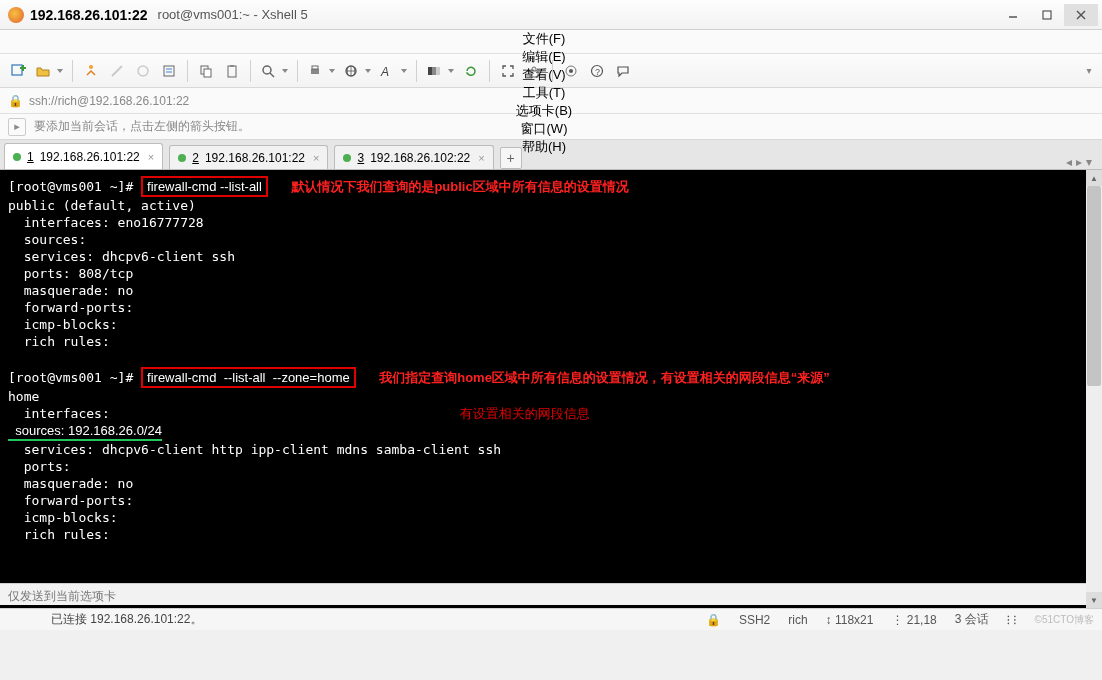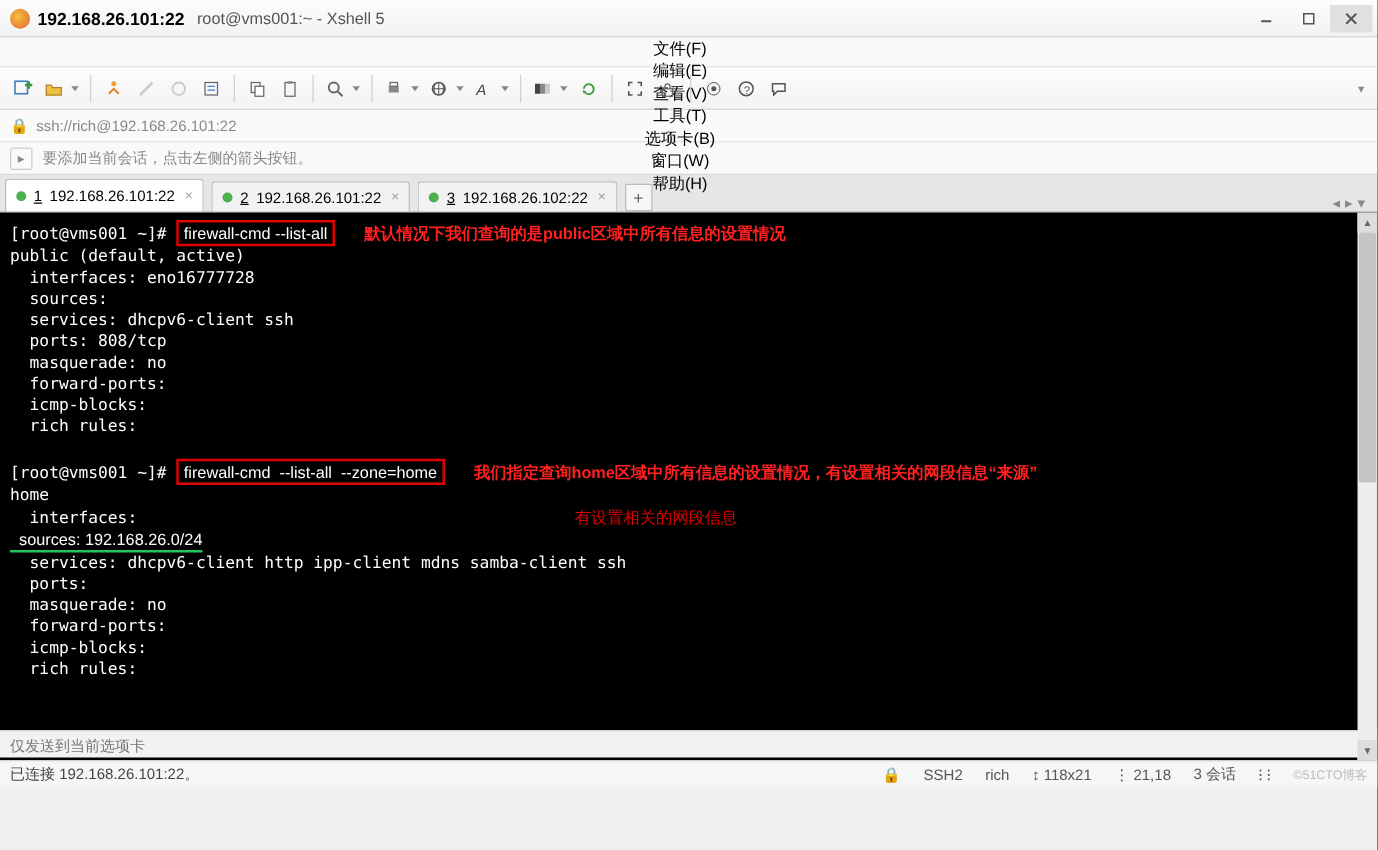--- a/index.html
+++ b/index.html
@@ -50,21 +50,21 @@
 .term .ann { color:#ff2020; font-weight:bold; }
 .term .ann2 { color:#e00000; font-weight:normal; margin-left:16px; }
 .term .src { border-bottom:2px solid #22c55e; display:inline-block; }
 .scrollbar { position:absolute; right:0; top:0; width:16px; height:100%; background:#eee; }
 .sb-arrow { width:16px; height:16px; background:#ddd; display:flex; align-items:center; justify-content:center; color:#666; font-size:8px; }
 .sb-thumb { position:absolute; top:16px; width:14px; left:1px; height:200px; background:#c4c4c4; border-radius:2px; }
 .bottombar { height:22px; background:#f2f2f2; border-top:1px solid #d0d0d0; display:flex; align-items:flex-end; font-size:12px; color:#777; padding:0 8px; }
 
 
 .statusbar { height:22px; background:#f6f6f6; border-top:1px solid #d0d0d0; display:flex; align-items:center; font-size:12px; padding:0 8px; }
-.statusbar .left { color:#444; }
+.statusbar .left { color:#444;margin-left:43px; }
 .statusbar .right { margin-left:auto; display:flex; gap:18px; color:#555; align-items:center; }
 .watermark { color:#bbb; font-size:10px; }
 </style>
 </head>
 <body>
 
 <div class="titlebar">
   <div class="app-icon"></div>
   <span class="title-main">192.168.26.101:22</span>
   <span class="title-sub">root@vms001:~ - Xshell 5</span>

